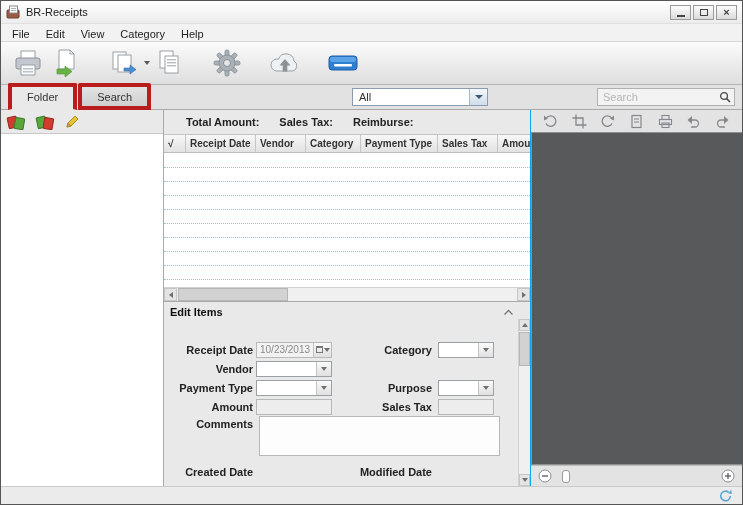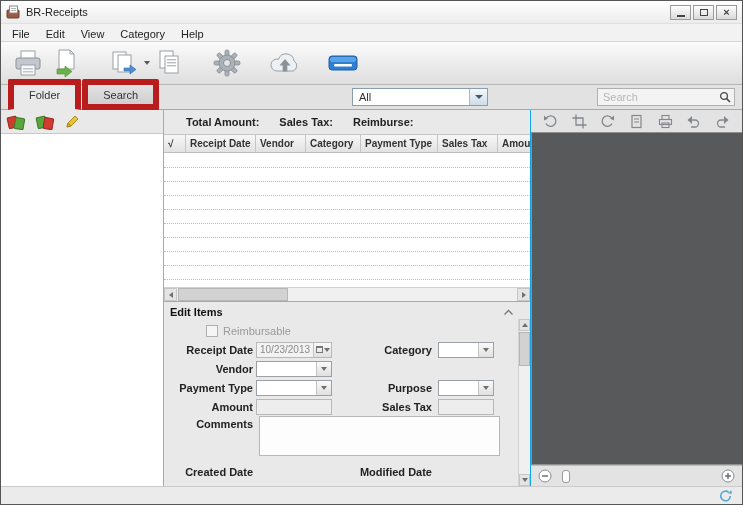--- a/index.html
+++ b/index.html
@@ -30,21 +30,21 @@
            display:flex;align-items:center;padding-left:8px;}
   .tool-btn{width:38px;height:36px;display:flex;align-items:center;justify-content:center;border:none;
             background:transparent;padding:0;}
   .tool-gap{width:20px;}
   .caret-sm{width:0;height:0;border-left:3px solid transparent;border-right:3px solid transparent;
             border-top:4px solid #5a5a5a;margin-left:1px;align-self:center;}
 
   
   .filterbar{flex:0 0 24px;background:#e2e2e2;border-bottom:1px solid #a9a9a9;position:relative;}
   .tabs{position:absolute;left:7px;bottom:-1px;display:flex;}
-  .tab{padding:4px 15px 3px;border:6px solid #b91c1c;margin-right:1px;border-radius:2px 2px 0 0;
+  .tab{padding:4px 15px 3px;border:4px solid #b91c1c;margin-right:1px;border-radius:2px 2px 0 0;
        background:linear-gradient(#e2e2e2,#cfcfcf);color:#333;text-align:center;}
   .tab.active{background:#e9e9e9;border-bottom:1px solid #e9e9e9;}
   .scope-combo{position:absolute;left:351px;top:3px;width:136px;height:18px;background:#fff;
                border:1px solid #8a9cb0;display:flex;align-items:center;box-sizing:border-box;}
   .scope-text{flex:1;padding-left:6px;color:#333;}
   .combo-btn{width:17px;height:100%;background:linear-gradient(#f5f8fb,#cfdcea);
              border-left:1px solid #a9b8c8;display:flex;align-items:center;justify-content:center;}
   .caret-down{width:0;height:0;border-left:4px solid transparent;border-right:4px solid transparent;
               border-top:4px solid #3c5a78;}
   .searchbox{position:absolute;right:7px;top:3px;width:138px;height:18px;background:#f3f3f3;
@@ -340,24 +340,20 @@
           <span>Edit Items</span>
           <button class="collapse-btn">
             <svg width="11" height="8" viewBox="0 0 11 8">
               <path d="M1.5 6.5 L5.5 2.5 L9.5 6.5" fill="none" stroke="#777" stroke-width="1.3"></path>
             </svg>
           </button>
         </div>
 
         <div class="form-area">
           <div class="checkrow">
-            <span class="checkgroup">
-              <span class="checkbox"></span>
-              <span>Reimbursable</span>
-            </span>
           </div>
 
           <div class="frow">
             <span class="lab-l">Receipt Date</span>
             <span class="ctl-l">
               <span class="datefield">
                 <span class="dtext">10/23/2013</span>
                 <span class="cal-btn">
                   <span class="cal-glyph"></span>
                   <span class="tri-down"></span>

